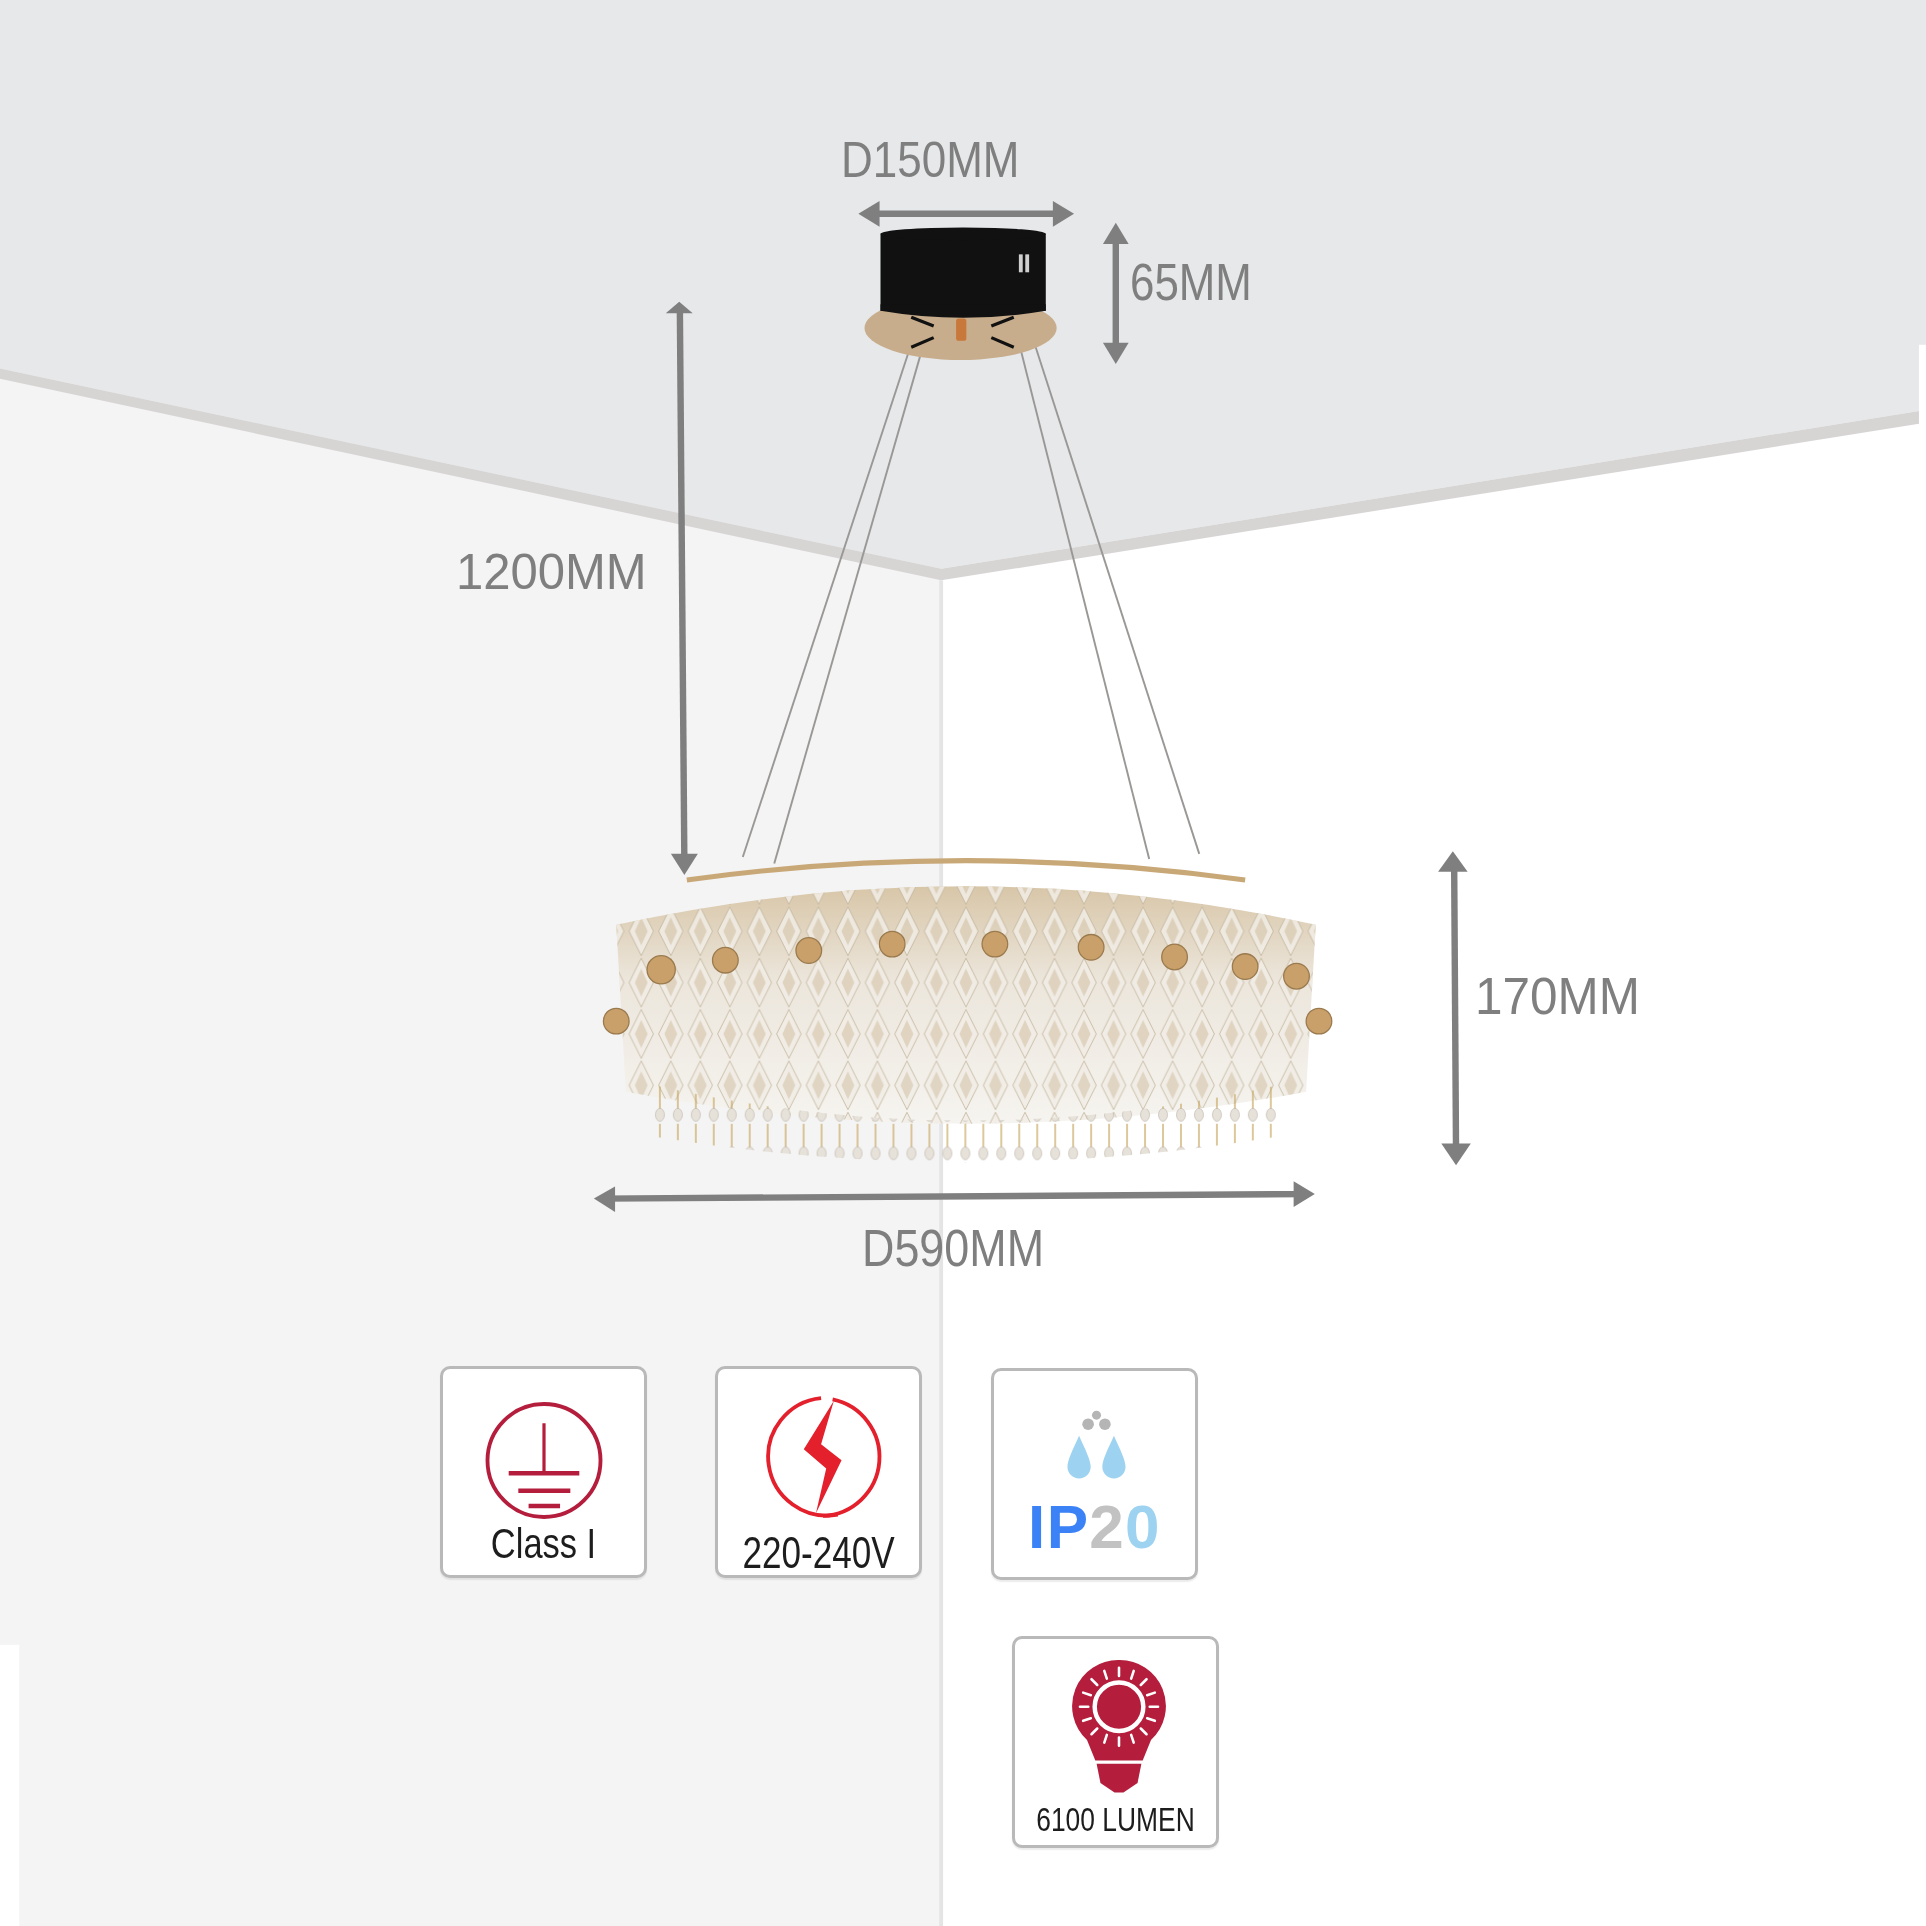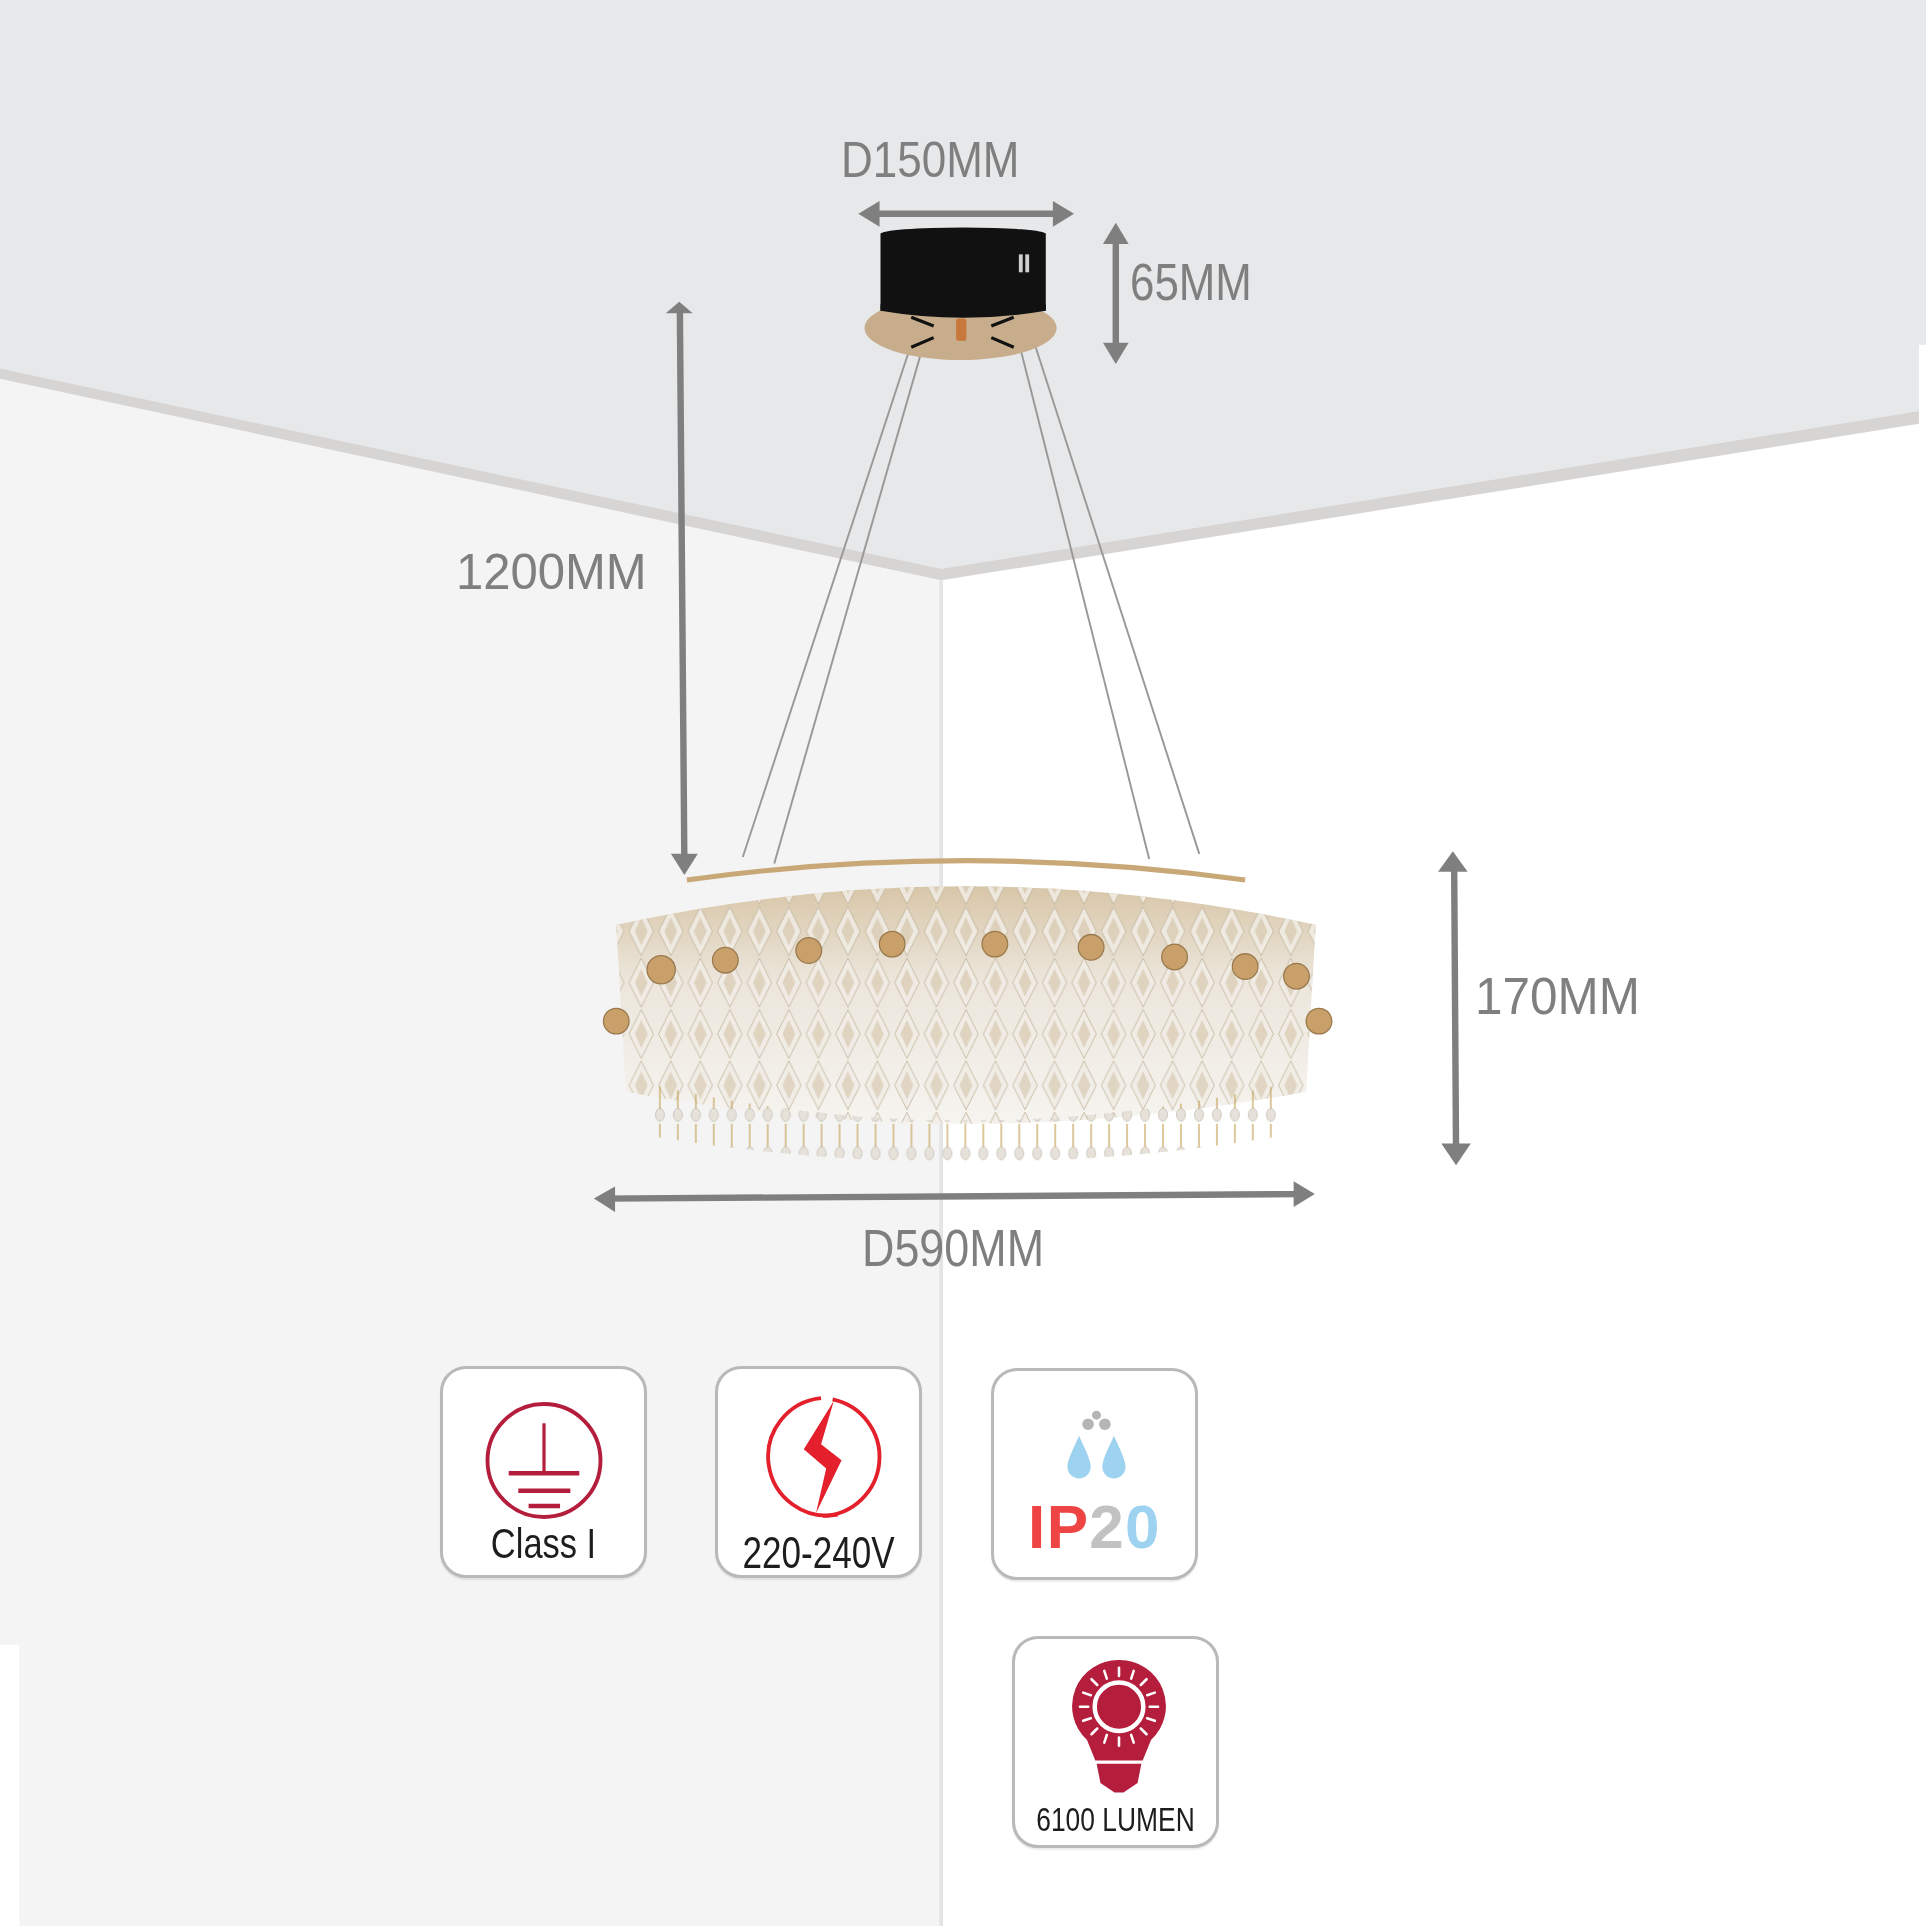--- a/index.html
+++ b/index.html
@@ -1,20 +1,20 @@
 <!DOCTYPE html>
 <html style="font-size:10.3px"><head>
 <meta charset="utf-8">
 <style>
   html, body { margin:0; padding:0; }
   body { width:1926px; height:1926px; position:relative; overflow:hidden; background:#f4f4f4; font-family:"Liberation Sans", sans-serif; }
   .abs { position:absolute; }
   .scene { position:absolute; left:0; top:0; width:1548px; height:1926px; }
   .dim-label { position:absolute; color:#7f7f7f; font-family:"Liberation Sans", sans-serif; font-weight:400; white-space:nowrap; line-height:1; transform-origin:left top; }
-  .badge { position:absolute; width:207px; height:212px; box-sizing:border-box; border:3.2px solid #b9b9b9; border-radius:26px; background:#ffffff; box-shadow:0 1.9px 1.3px rgba(0,0,0,0.08); }
+  .badge { position:absolute; width:207px; height:212px; box-sizing:border-box; border:3.2px solid #b9b9b9; border-radius:10px; background:#ffffff; box-shadow:0 1.9px 1.3px rgba(0,0,0,0.08); }
   .badge-text { position:absolute; left:0; right:0; text-align:center; color:#1d1d1d; font-family:"Liberation Sans", sans-serif; line-height:1; white-space:nowrap; }
   .badge svg { position:absolute; }
 </style>
 </head>
 <body>
 
 <div class="scene">
 
   <svg class="abs" style="left:0;top:0" width="1926" height="1926" viewBox="0 0 3000 3000">
 
@@ -145,21 +145,21 @@
 
   <div class="badge" style="left:991px;top:1368px">
     <svg style="left:67px;top:39px" width="71" height="71" viewBox="0 0 110 110">
       <circle cx="55" cy="8" r="7" fill="#b5b5b5"></circle>
       <circle cx="42" cy="22" r="9" fill="#b5b5b5"></circle>
       <circle cx="68" cy="22" r="9" fill="#b5b5b5"></circle>
       <path d="M28,40 C18,62 10,78 10,88 A18,18 0 0,0 46,88 C46,78 38,62 28,40 Z" fill="#9dd3f0"></path>
       <path d="M82,40 C72,62 64,78 64,88 A18,18 0 0,0 100,88 C100,78 92,62 82,40 Z" fill="#9dd3f0"></path>
     </svg>
     <div class="badge-text" style="top:125px;font-size:62px;font-weight:700;letter-spacing:1.3px">
-      <span style="color:#ef4444">IP</span><span style="color:#c2c2c2">2</span><span style="color:#9dd3f0">0</span>
+      <span style="color:#3b82f6">IP</span><span style="color:#c2c2c2">2</span><span style="color:#9dd3f0">0</span>
     </div>
   </div>
 
 
 
   <div class="badge" style="left:1012px;top:1636px">
     <svg style="left:56px;top:19px" width="96" height="141" viewBox="0 0 150 220">
       <path d="M75,3 A72,72 0 0,1 125,128 L112,160 L38,160 L25,128 A72,72 0 0,1 75,3 Z" fill="#b41e3c"></path>
       <path d="M40,165 L110,165 L104,195 L82,210 L68,210 L46,195 Z" fill="#b41e3c"></path>
       <circle cx="75" cy="76" r="38" fill="none" stroke="#ffffff" stroke-width="7"></circle>

